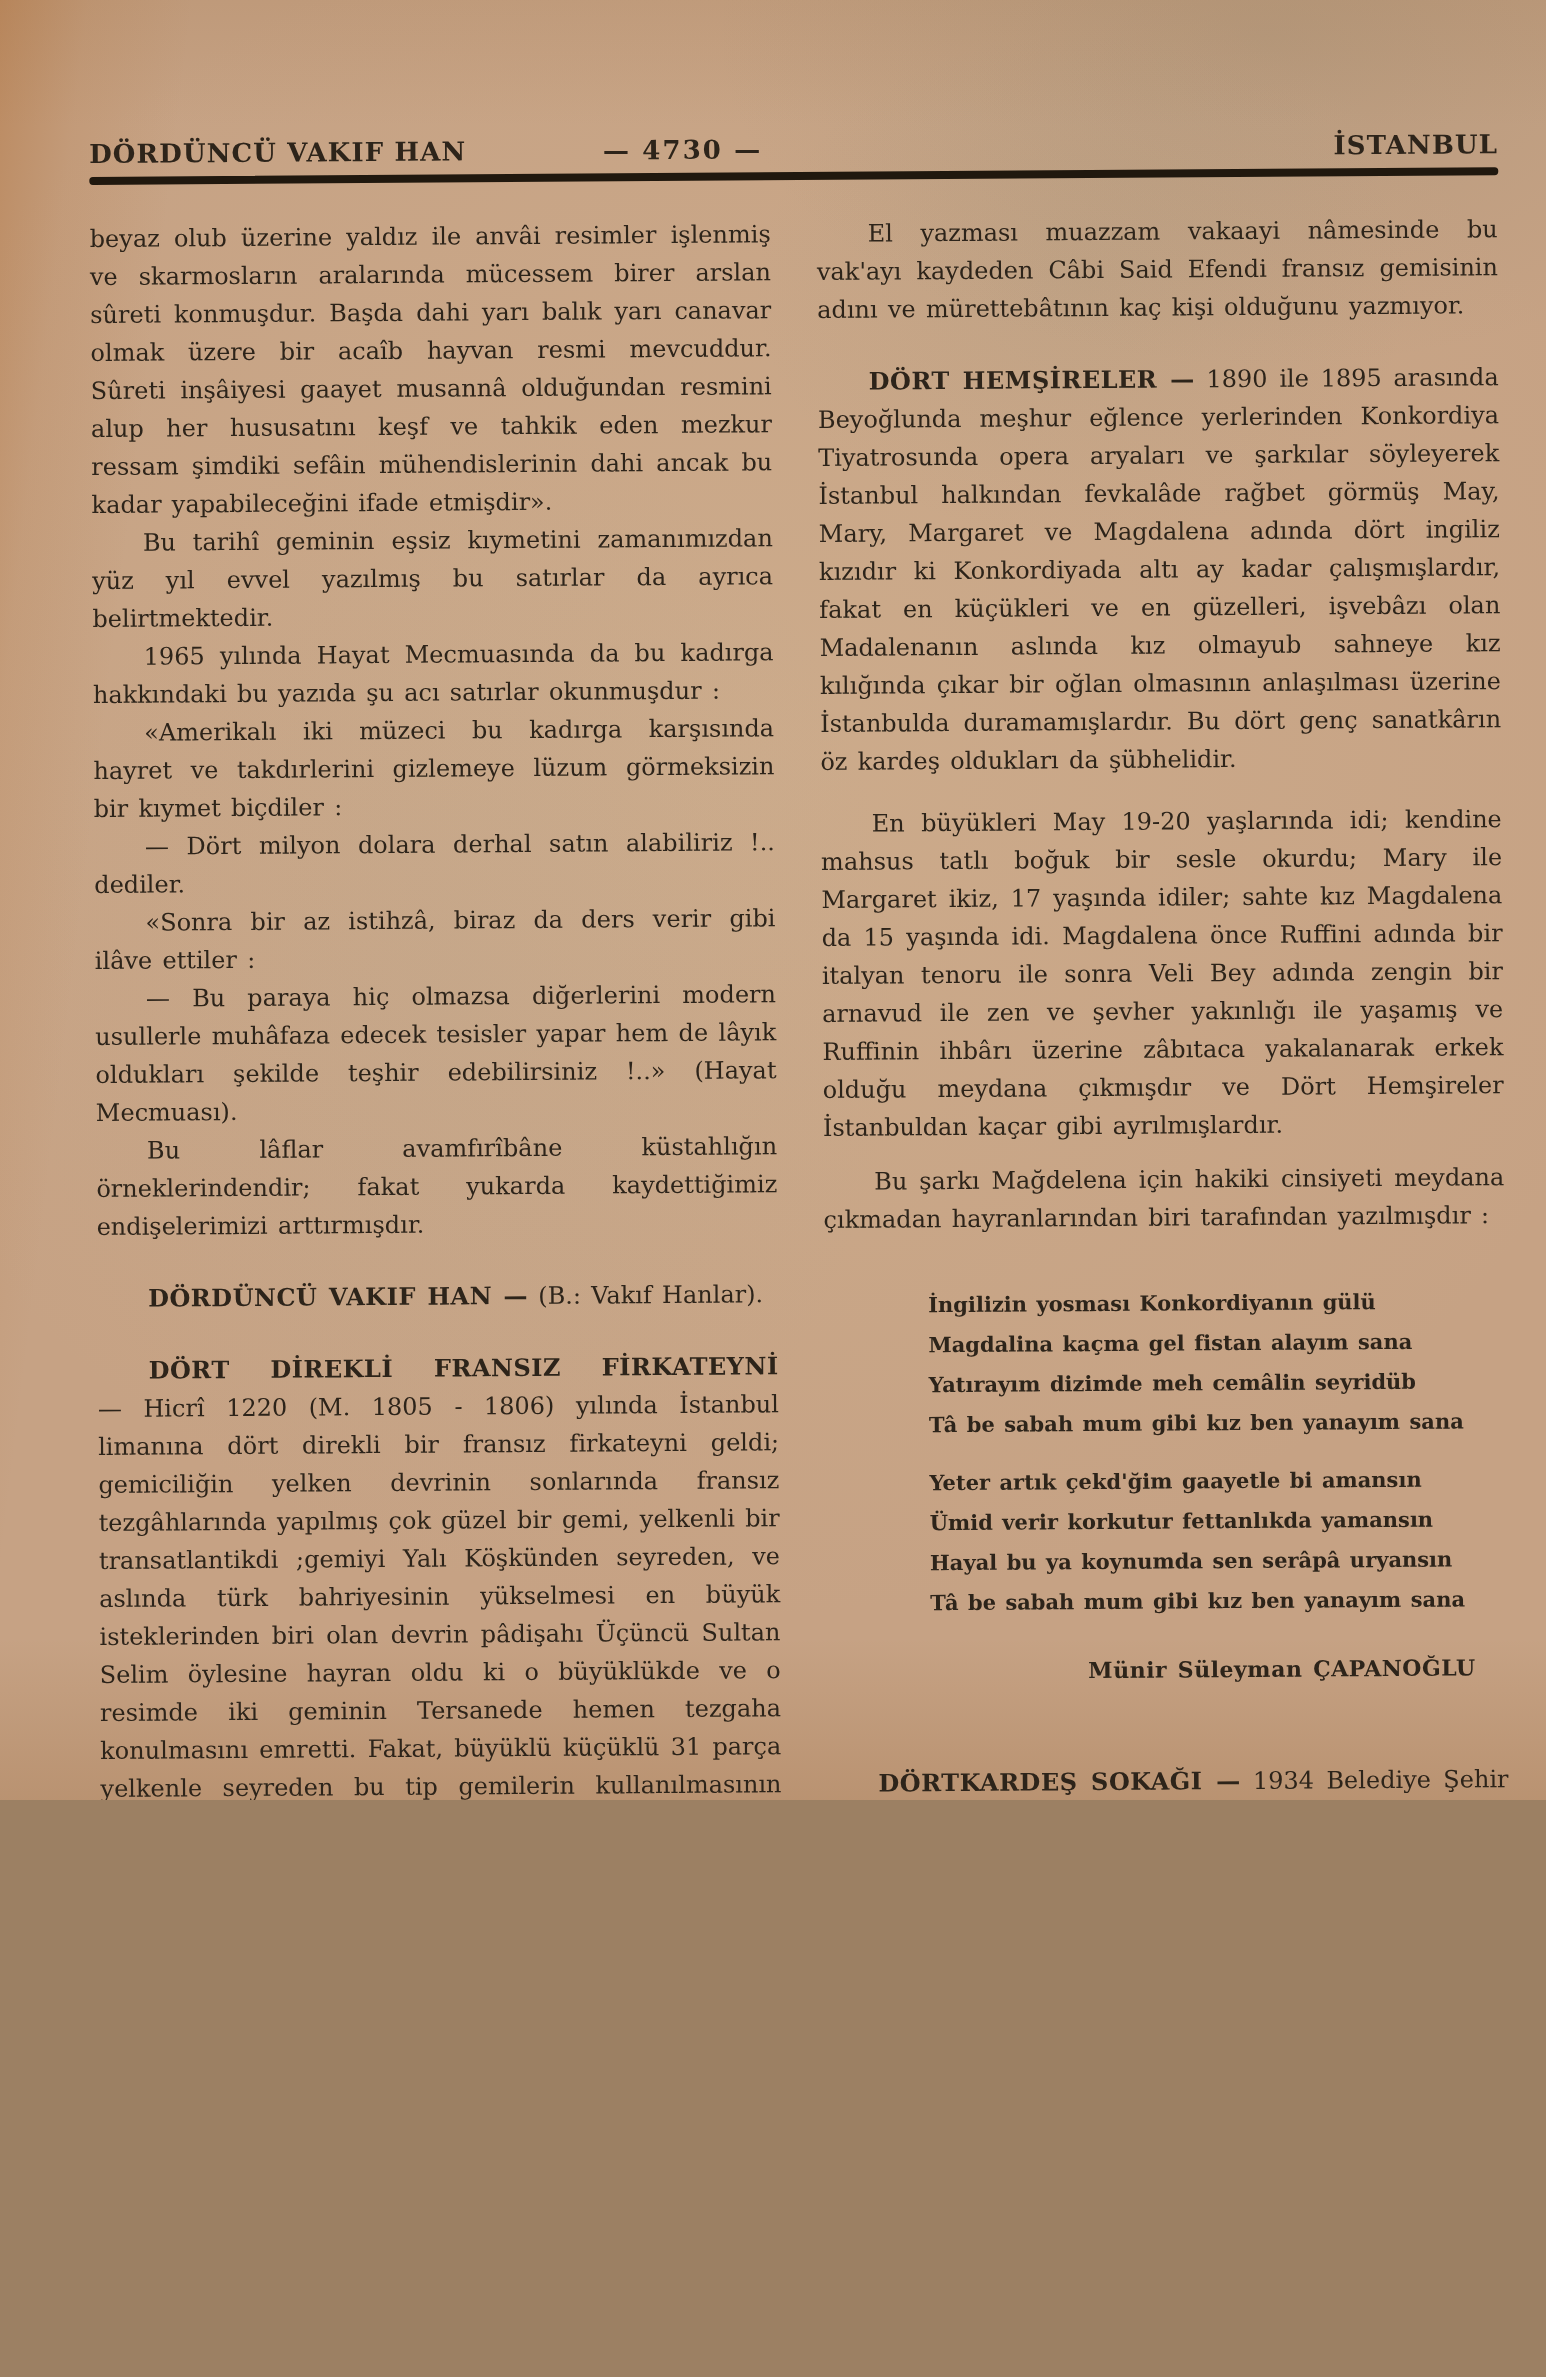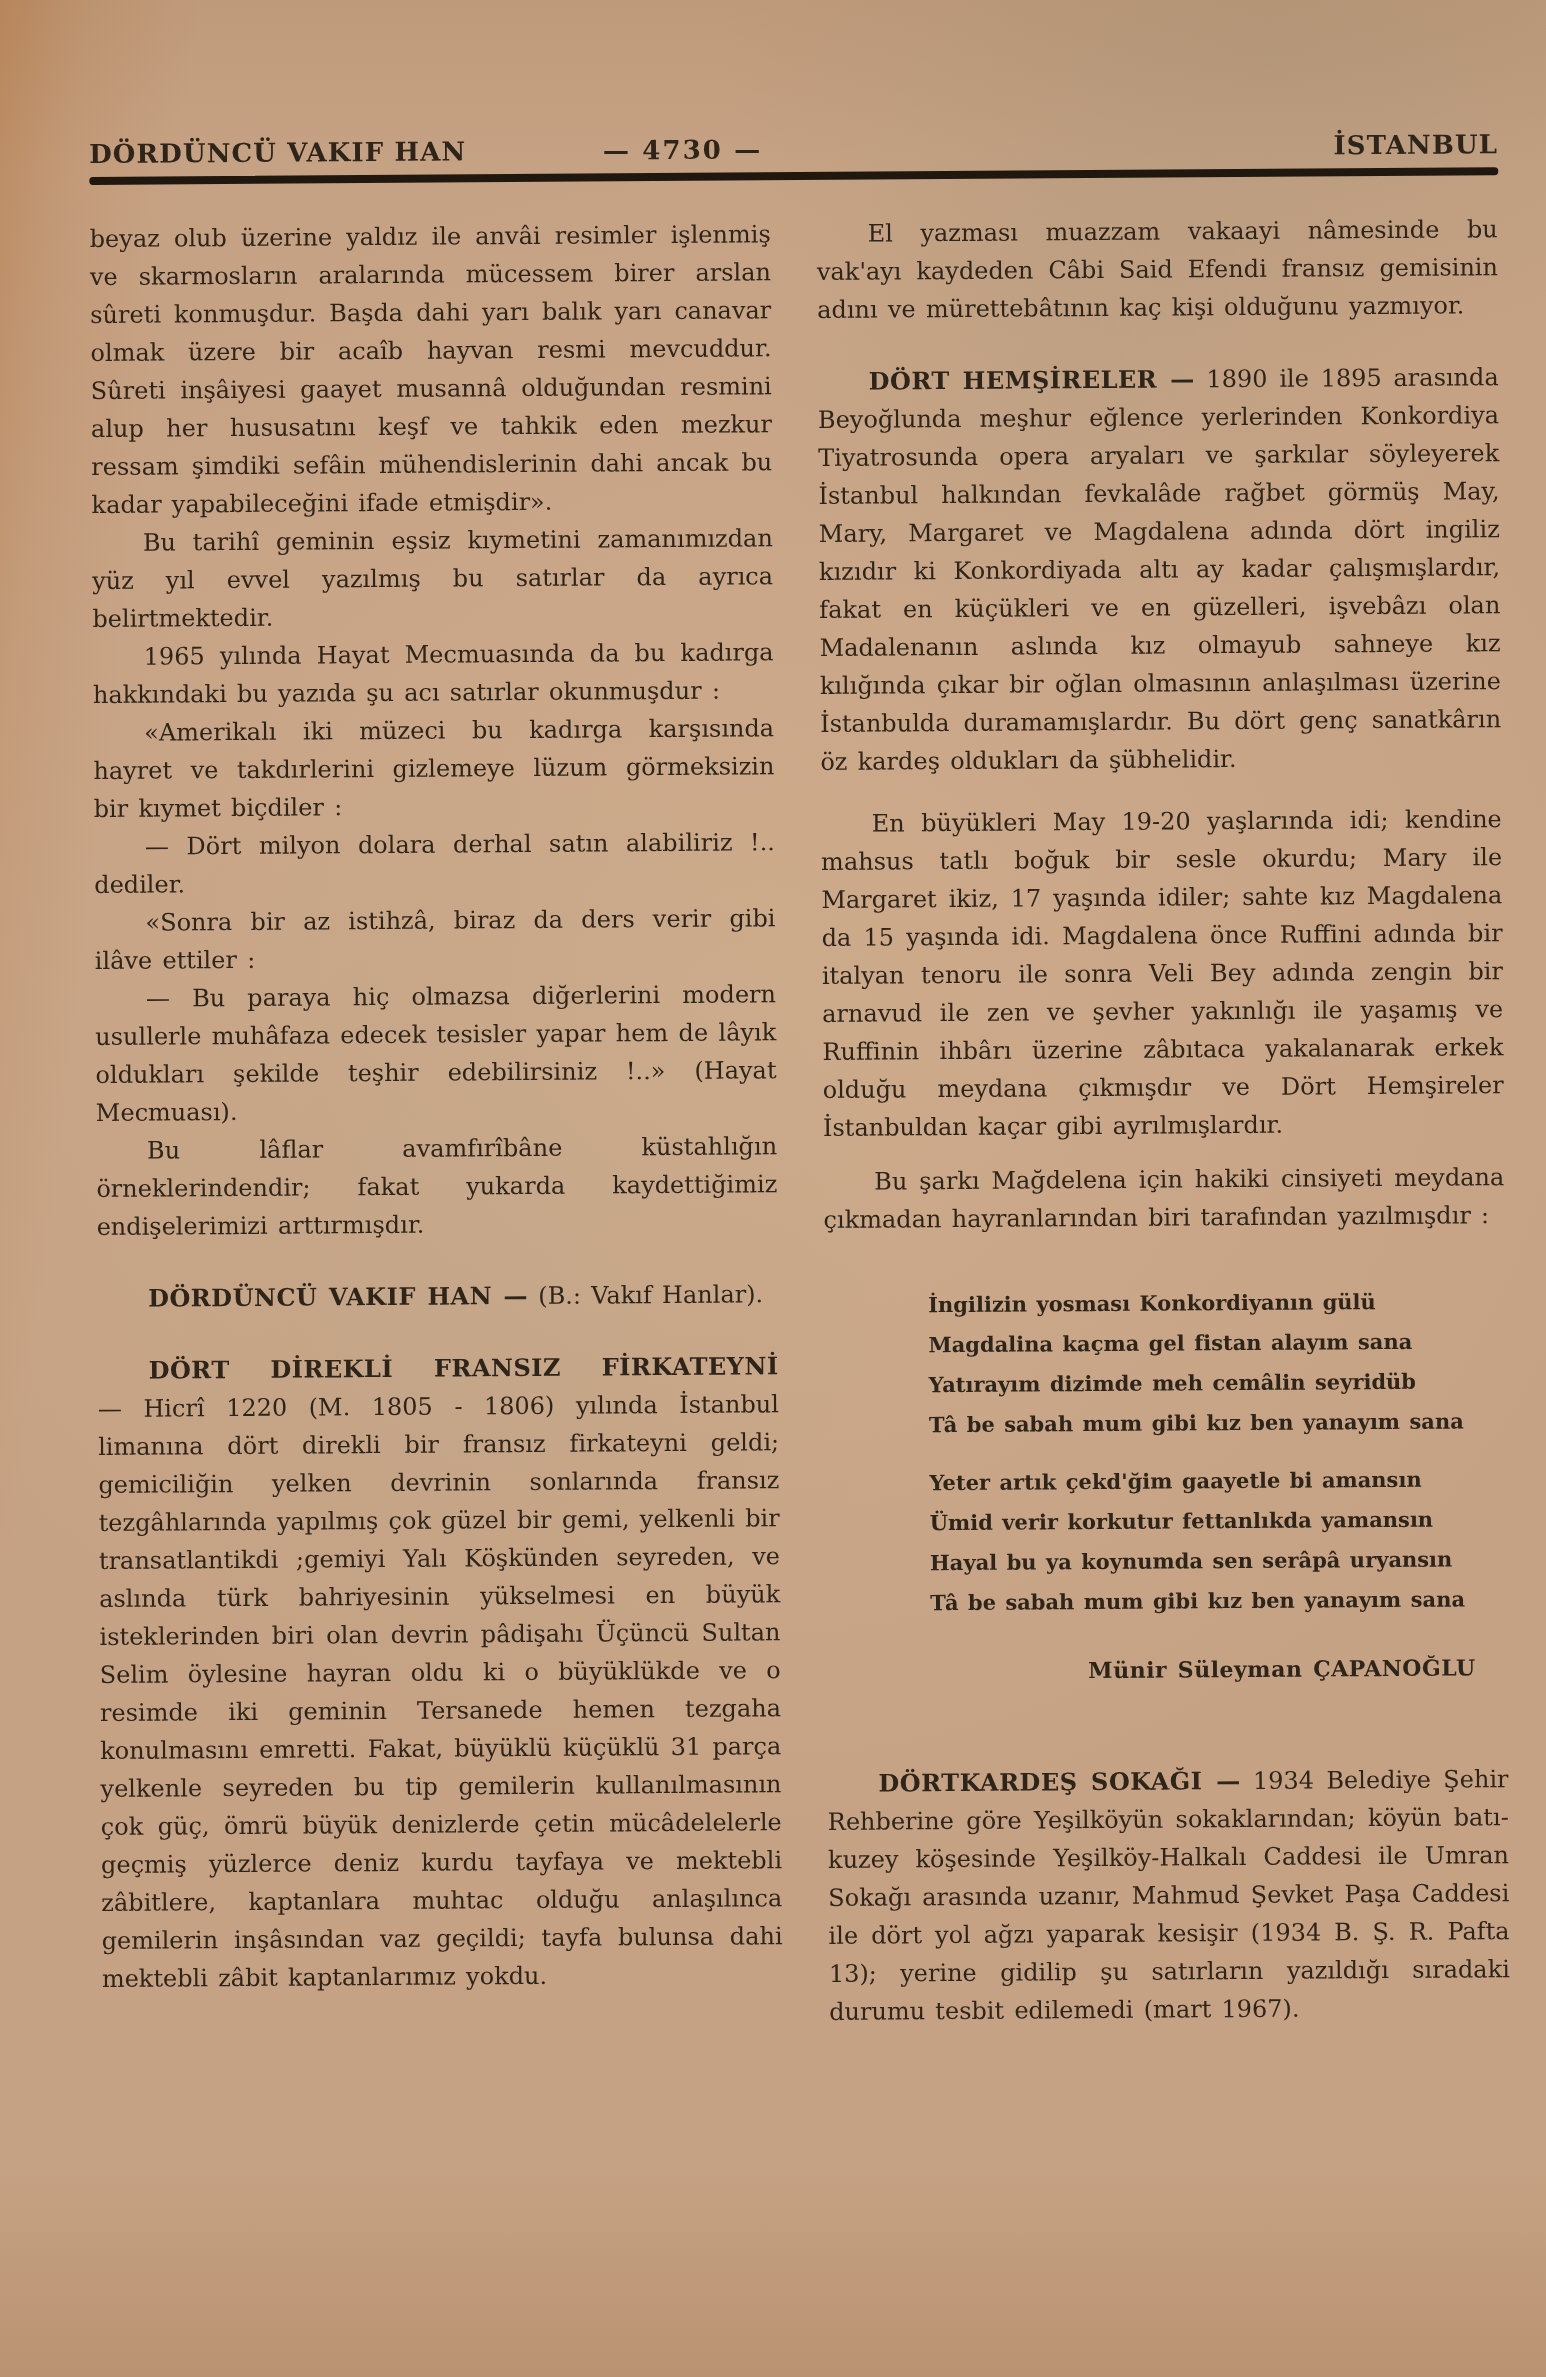--- a/index.html
+++ b/index.html
@@ -3,21 +3,21 @@
 <meta charset="utf-8">
 <style>
   html, body {
     margin: 0;
     padding: 0;
     background: #9c8063;
   }
   .page {
     position: relative;
     width: 1546px;
-    height: 2377px;
+    height: 1800px;
     overflow: hidden;
     font-family: "DejaVu Serif", "Liberation Serif", serif;
     color: #2d241a;
     background:
       radial-gradient(791px 475px at 82% 2%, rgba(120,122,100,0.18), rgba(120,122,100,0) 70%),
       radial-gradient(475px 369px at 70% 16%, rgba(125,135,115,0.10), rgba(125,135,115,0) 70%),
       radial-gradient(633px 844px at 30% 55%, rgba(150,160,150,0.08), rgba(150,160,150,0) 70%),
       linear-gradient(97deg, rgba(170,100,40,0.38) 0%, rgba(170,100,40,0.12) 5%, rgba(170,100,40,0) 11%),
       linear-gradient(0deg, rgba(135,85,38,0.20) 0%, rgba(135,85,38,0) 9%),
       linear-gradient(180deg, rgba(140,95,50,0.12) 0%, rgba(140,95,50,0) 7%),

